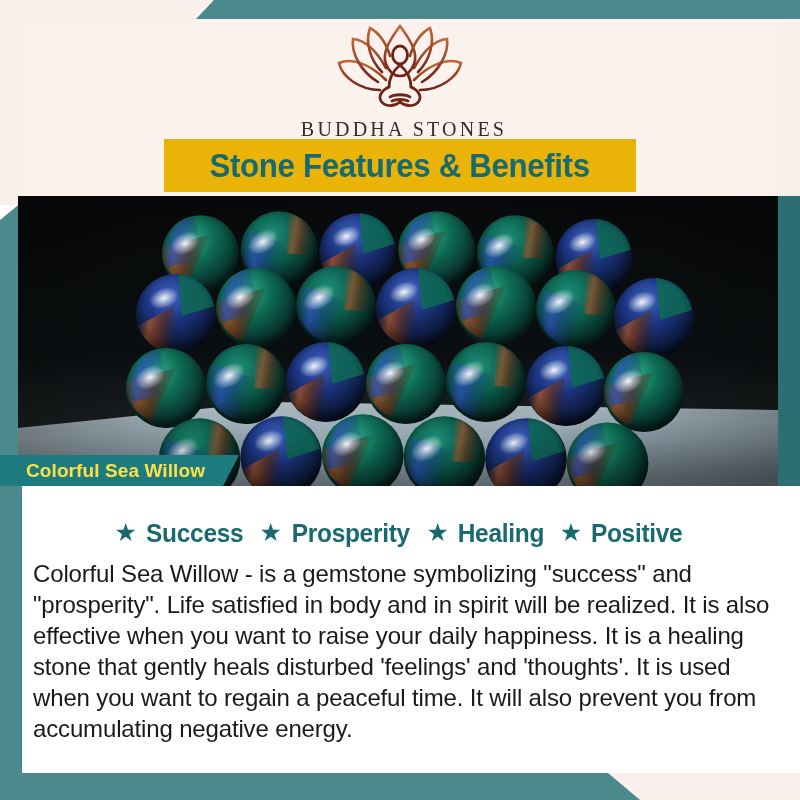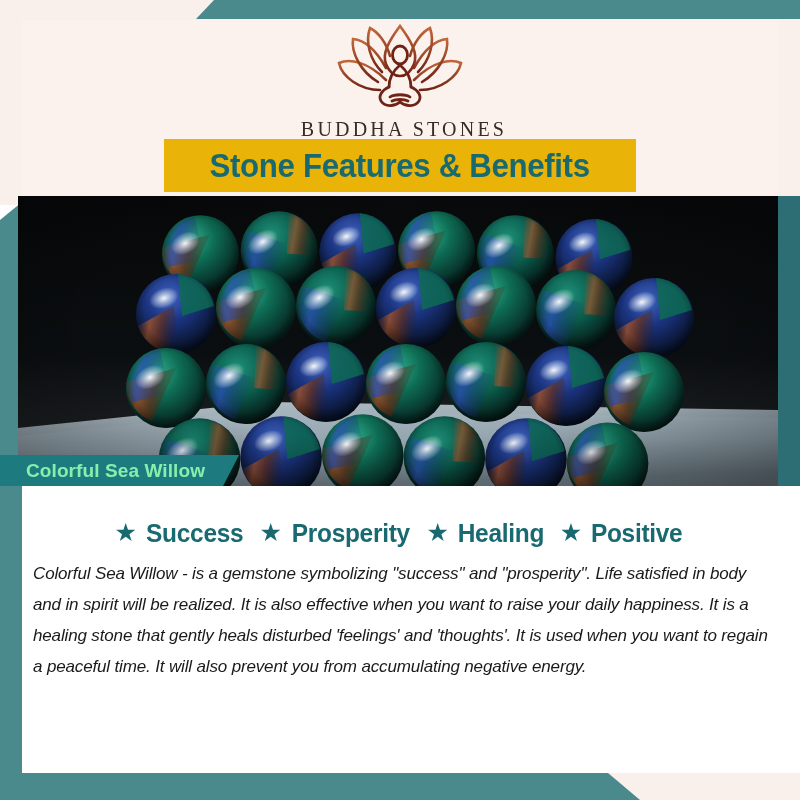--- a/index.html
+++ b/index.html
@@ -114,21 +114,21 @@
     overflow: hidden;
     background: #0a0d0e;
   }
   .photo-svg { display: block; width: 760px; height: 290px; }
 
   .photo-caption {
     position: absolute;
     left: 0; top: 455px;
     height: 31px;
     background: #1d7b80;
-    color: #86efac;
+    color: #fde047;
     padding: 0 34px 0 26px;
     display: flex;
     align-items: center;
     clip-path: polygon(0 0, 100% 0, calc(100% - 16px) 100%, 0 100%);
     font-size: 19px;
     font-weight: 700;
     letter-spacing: 0.1px;
   }
 
   
@@ -153,25 +153,24 @@
     font-weight: 700;
     letter-spacing: -0.3px;
     transform: scaleX(0.94);
   }
 
   
   .body-copy {
     position: absolute;
     left: 33px; top: 558px;
     width: 740px;
-    font-size: 17px;
+    font-size: 24px;
     line-height: 31px;
     color: #1a1a1a;
     letter-spacing: -0.15px;
-    font-style: italic;
   }
 </style>
 </head>
 <body>
 
 <div id="page">
 
   <div class="cream-bg"></div>
   <div class="cream-inner"></div>
   <div class="top-teal-bar"></div>

